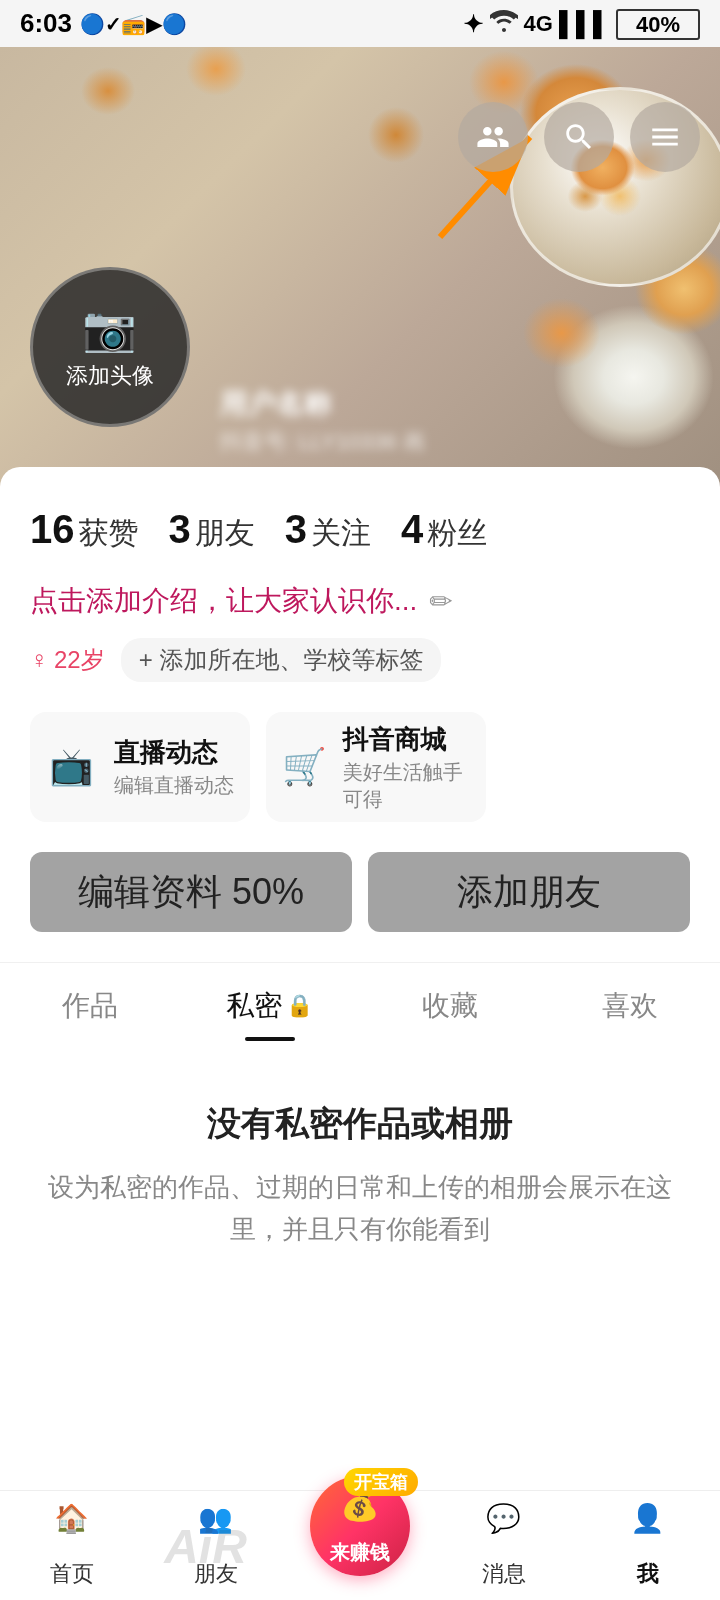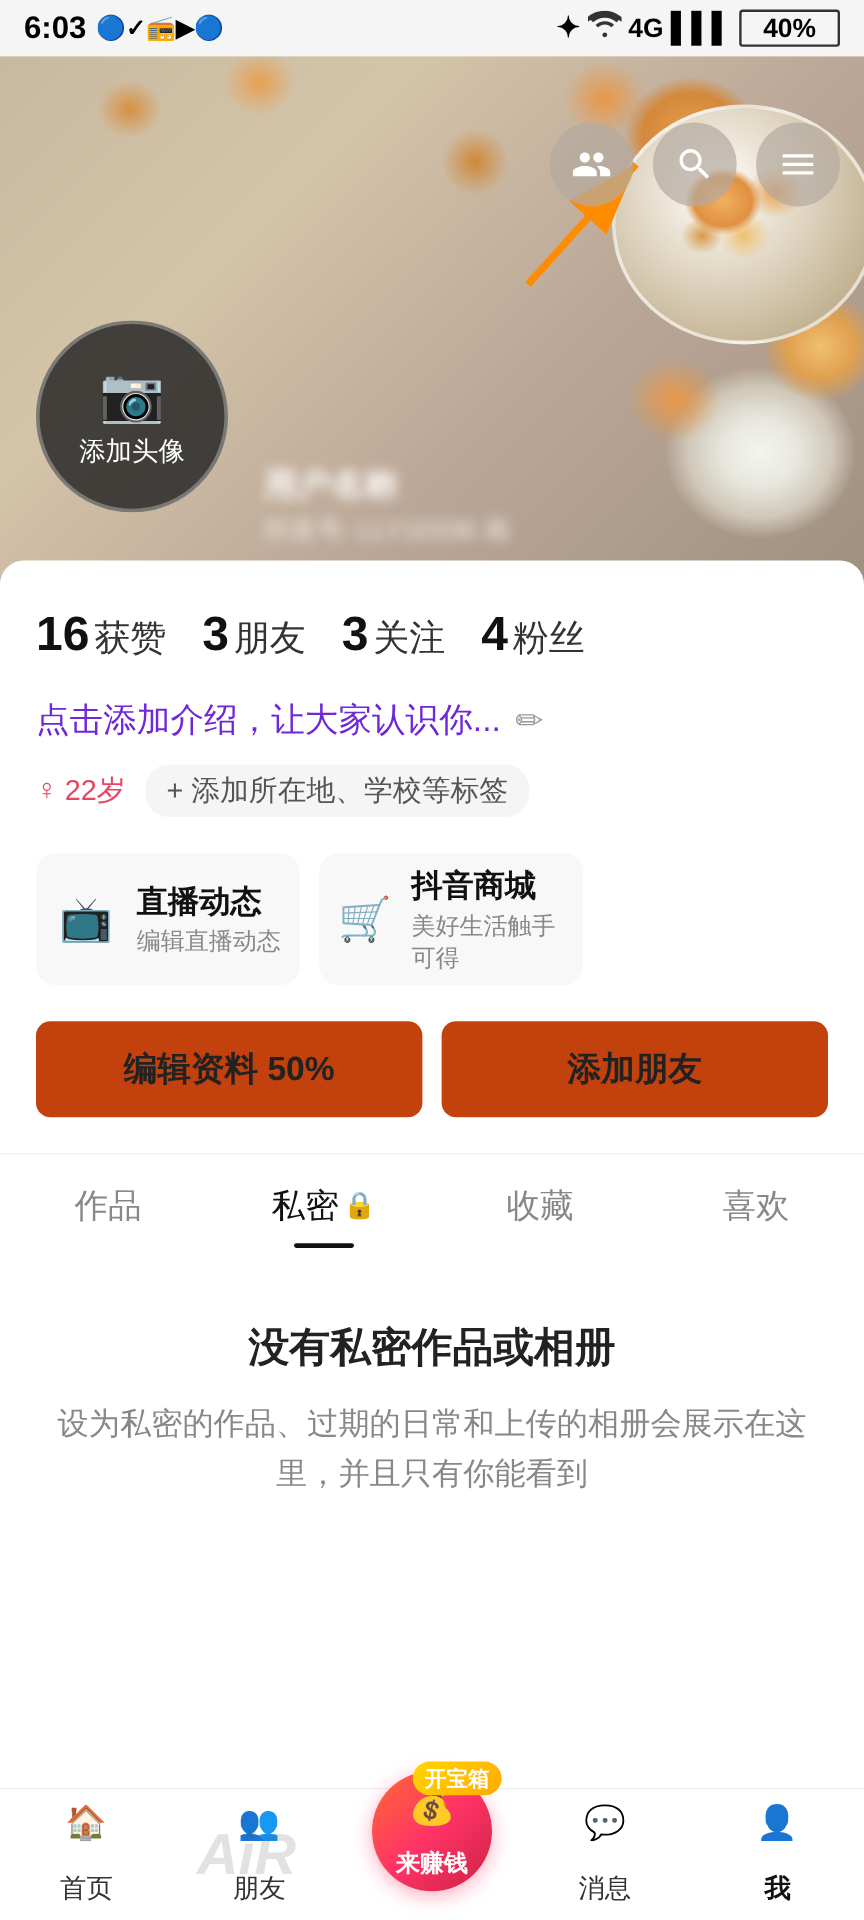--- a/index.html
+++ b/index.html
@@ -262,30 +262,30 @@
 
     
     .action-buttons {
       display: flex;
       gap: 16px;
       padding: 10px 0 20px;
     }
     .action-btn {
       flex: 1;
       height: 80px;
-      background: #c2410c;
+      background: #a3a3a3;
       border-radius: 12px;
       display: flex;
       align-items: center;
       justify-content: center;
-      font-size: 28px;
+      font-size: 36px;
       color: #222;
       cursor: pointer;
       border: none;
-      font-weight: 700;
+      font-weight: 400;
     }
 
     
     .tabs-bar {
       display: flex;
       border-top: 1px solid #f0f0f0;
       margin: 10px -30px 0;
     }
     .tab-item {
       flex: 1;
@@ -517,21 +517,21 @@
       <span class="stat-number">3</span>
       <span class="stat-label">关注</span>
     </div>
     <div class="stat-item">
       <span class="stat-number">4</span>
       <span class="stat-label">粉丝</span>
     </div>
   </div>
 
   <div class="bio-row">
-    <span style="color:#6d28d9;text-align:right;">点击添加介绍，让大家认识你...</span>
+    <span style="color:#be185d;text-align:right;">点击添加介绍，让大家认识你...</span>
     <span class="edit-bio-icon">✏</span>
   </div>
 
   <div class="tags-row">
     <div class="tag-gender">
       <span>♀</span>
       <span>22岁</span>
     </div>
     <div class="tag-add">
       <span>+ 添加所在地、学校等标签</span>

